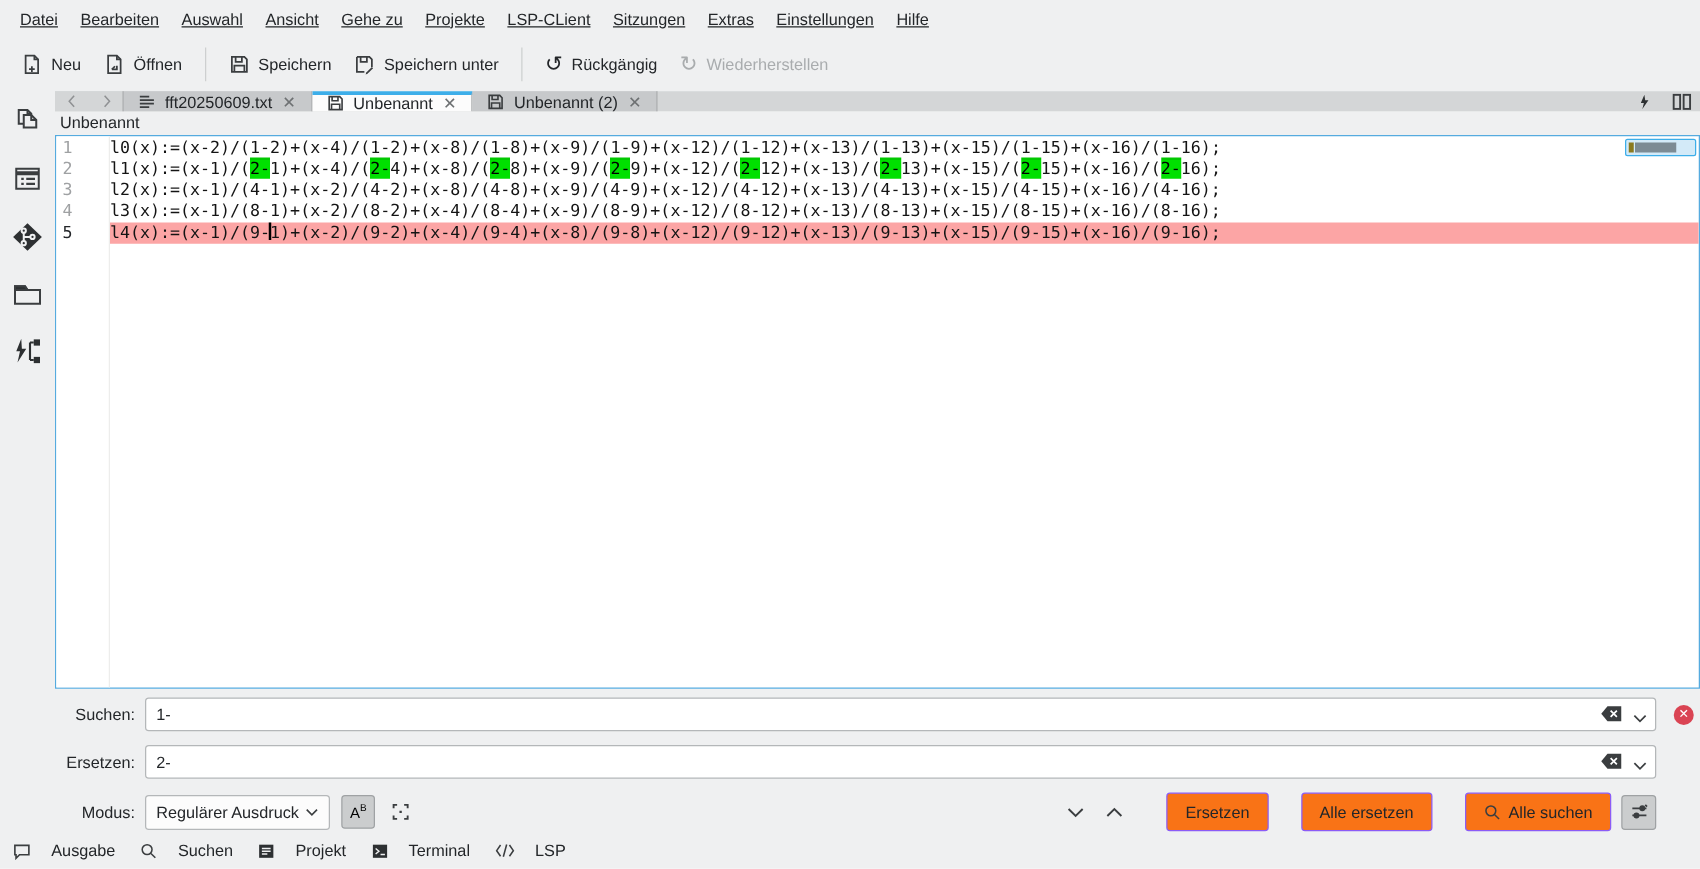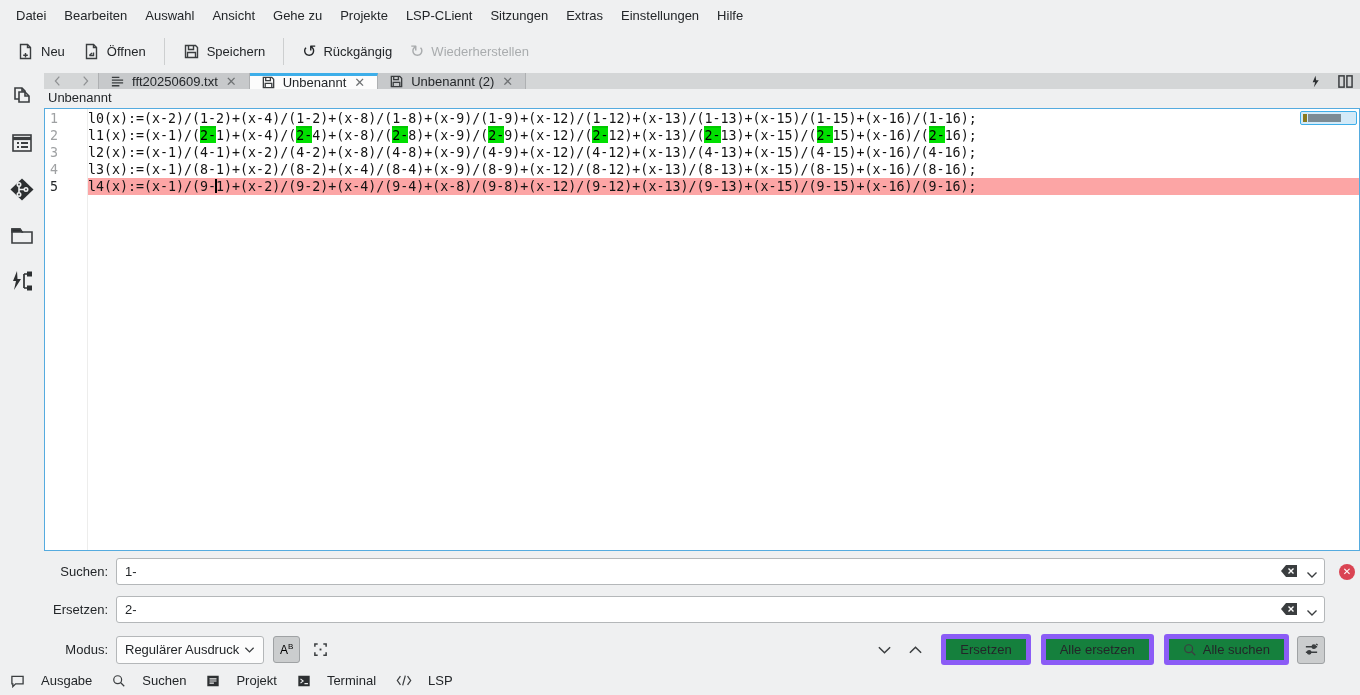--- a/index.html
+++ b/index.html
@@ -1,20 +1,20 @@
 <!DOCTYPE html>
 <html><head>
 <meta charset="utf-8">
 <style>
   * { margin:0; padding:0; box-sizing:border-box; }
   html,body { width:1360px; height:695px; overflow:hidden; }
   body { background:#eff0f1; font-family:"Liberation Sans","DejaVu Sans",sans-serif; font-size:13px; color:#232629; }
 
   
-  .menubar { height:30px; display:flex; align-items:center; padding:0 7px; }
+  .menubar { height:30px; display:flex; align-items:center; padding:0 7px;text-decoration:underline; }
   .menu-item { padding:5px 9px; cursor:default; }
 
   
   .toolbar { height:43px; display:flex; align-items:center; padding:0 8px; }
   .tb-btn { display:flex; align-items:center; gap:7px; border:none; background:transparent;
             font:13px "Liberation Sans",sans-serif; color:#232629; padding:7px 9px;justify-content:space-between; }
   .tb-btn.disabled { color:#a9acae; }
   .tb-sep { width:1px; height:27px; background:#cdcfd0; margin:0 9px; }
   .tb-ico { width:17px; height:17px; display:inline-flex; }
   .tb-ico svg { stroke:#3b3e40; fill:none; stroke-width:1.3; }
@@ -73,22 +73,22 @@
   .mrow { display:flex; align-items:center; margin-bottom:0; }
   .mlabel { width:58px; text-align:right; margin:0 8px 0 6px; }
   .mode-select { width:148px; height:28px; background:#fcfcfc; border:1px solid #b4b7b9; border-radius:3px;
                  display:flex; align-items:center; justify-content:space-between; padding:0 8px; }
   .togglebtn { height:27px; border:1px solid #9fa2a4; border-radius:3px; background:#cbcdce;
                font-size:12px; padding:0 6px; margin-left:9px; }
   .togglebtn sup { font-size:8px; }
   .plain-ic { border:none; background:transparent; padding:0 5px; margin-left:8px; display:flex; align-items:center; }
   .mspacer { flex:1; }
   .navbtn { border:none; background:transparent; padding:0 8px; display:flex; align-items:center; }
-  .abtn { height:31px; background:#15803d; border:5px solid #8b5cf6; border-radius:3px;
-          font:13px "Liberation Sans",sans-serif; color:#232629; padding:0 14px; margin-left:10px;
+  .abtn { height:31px; background:#f97316; border:1px solid #8b5cf6; border-radius:3px;
+          font:13px "Liberation Sans",sans-serif; color:#232629; padding:0 14px; margin-left:26px;
           display:flex; align-items:center; gap:6px; }
   .sliderbtn { width:28px; height:28px; background:#cbcdce; border:1px solid #9fa2a4; border-radius:3px;
                margin-left:8px; margin-right:35px; display:flex; align-items:center; justify-content:center; }
 
   
   .statusbar { height:29px; display:flex; align-items:center; padding:0 10px; }
   .st-item { display:flex; align-items:center; gap:16px; margin-right:20px; }
   .st-right { margin-left:auto; display:flex; align-items:center; gap:26px; padding-right:2px; }
 
   svg.ic { stroke:#3b3e40; fill:none; stroke-width:1.4; }
@@ -135,20 +135,31 @@
   <div class="tb-sep"></div>
   <button class="tb-btn">
     <span class="tb-ico">
       <svg viewBox="0 0 17 17" width="17" height="17" class="ic">
           <path d="M2.5 2.5h10l2 2v10h-12z"></path>
           <path d="M5.5 2.5v4h5v-4"></path>
           <path d="M4.5 14.5v-5h8v5"></path>
         </svg>
     </span>
     <span>Speichern</span>
+  </button>
+  <button class="tb-btn">
+    <span class="tb-ico">
+      <svg viewBox="0 0 17 17" width="17" height="17" class="ic">
+          <path d="M2.5 2.5h10l2 2v6"></path>
+          <path d="M2.5 2.5v12h6"></path>
+          <path d="M5.5 2.5v4h5v-4"></path>
+          <path d="M10 15l4.5-4.5 1 1L11 16l-1.5.5z" fill="#3b3e40" stroke="none"></path>
+        </svg>
+    </span>
+    <span>Speichern unter</span>
   </button>
   <div class="tb-sep"></div>
   <button class="tb-btn">
     <span class="uarrow">↺</span>
     <span>Rückgängig</span>
   </button>
   <button class="tb-btn disabled">
     <span class="uarrow">↻</span>
     <span>Wiederherstellen</span>
   </button>

